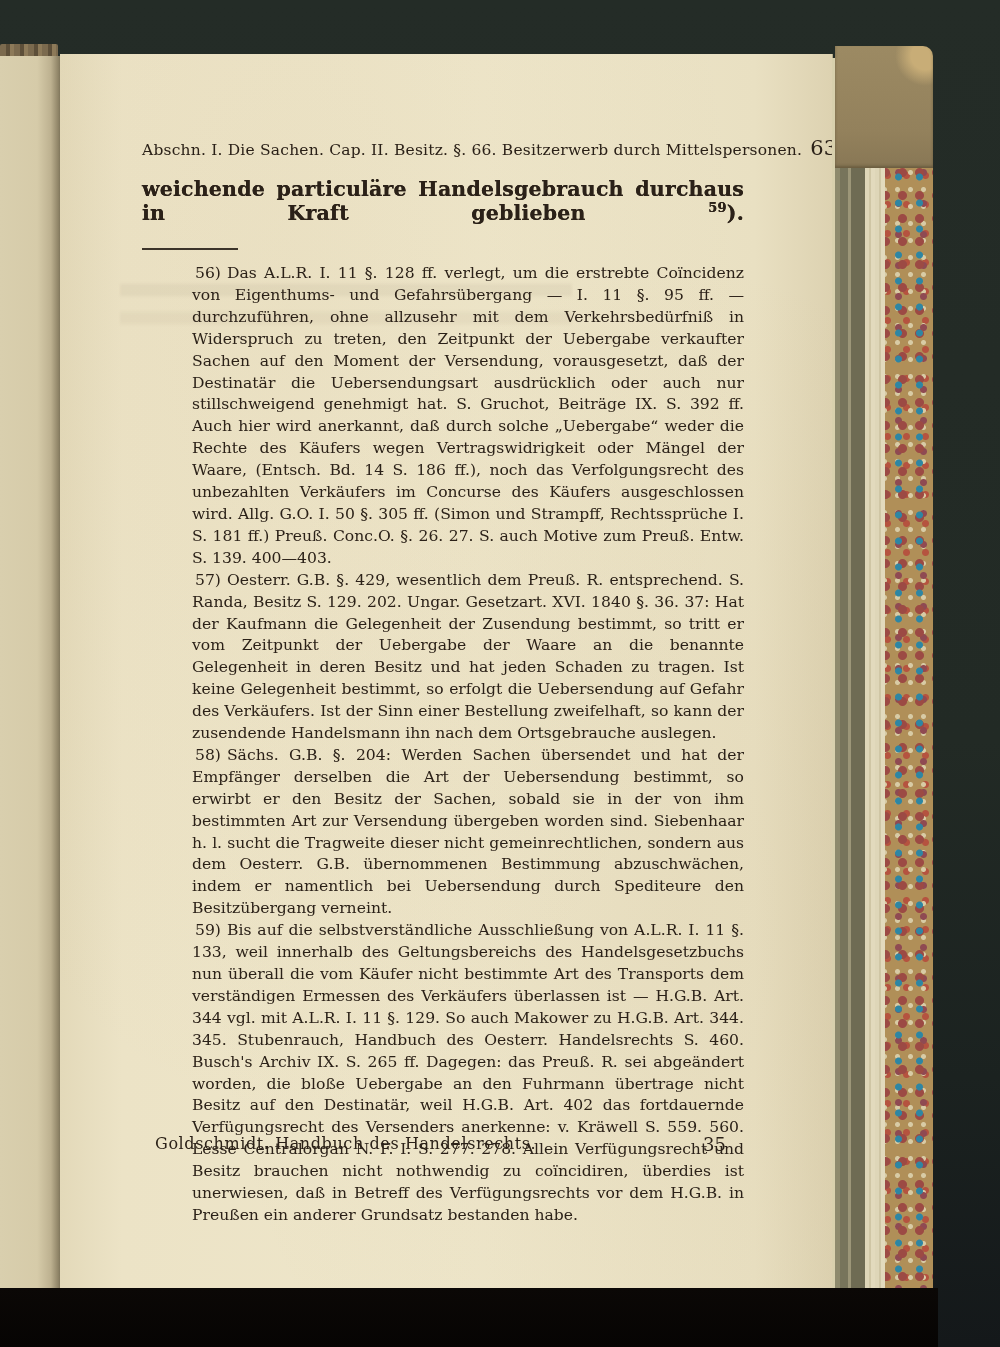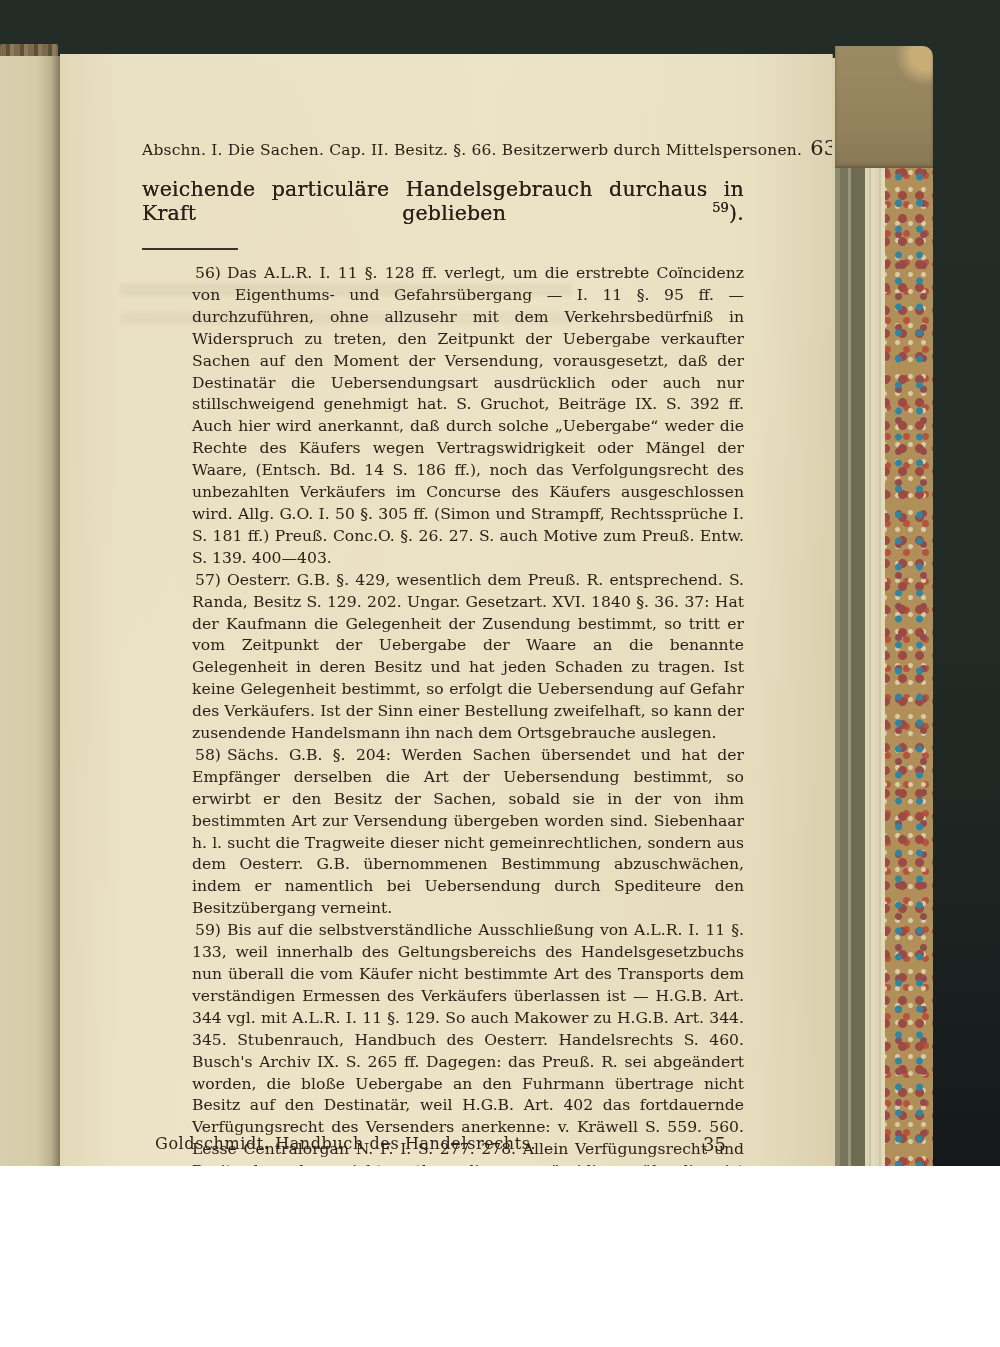--- a/index.html
+++ b/index.html
@@ -1,18 +1,18 @@
 <!DOCTYPE html>
 <html><head>
 <meta charset="utf-8">
 <style>
   html,body{margin:0;padding:0;}
   .scene{
     position:relative;
-    width:1000px;height:1166px;
+    width:1000px;height:1347px;
     overflow:hidden;
     background:linear-gradient(180deg,#242c27 0%,#222a25 55%,#1b2220 80%,#14181a 100%);
     font-family:"DejaVu Serif", serif;
   }
   
   .headband{
     position:absolute;left:0;top:44px;width:58px;height:15px;
     background:repeating-linear-gradient(90deg,#7b6a4e 0 6px,#5d4f39 6px 10px,#8d7a59 10px 14px);
     border-radius:2px;
   }
@@ -71,20 +71,21 @@
     font-size:15.5px;letter-spacing:.2px;white-space:nowrap;
   }
   .header-text{flex:1 1 auto;}
   .page-number{font-size:21px;margin-left:8px;}
   .lead-line{
     margin-top:17px;
     font-size:20.5px;
     text-align:justify;text-align-last:justify;
     letter-spacing:.2px;
     text-shadow:0 0 .4px #2b2118;
+    font-weight:bold;
   }
   .lead-line sup{font-size:13px;line-height:0;}
   .fn-rule{
     margin:23px 0 0 0;border:none;width:96px;
     border-top:2px solid #3c342a;
   }
   .footnotes{
     margin-top:13px;
     font-size:15.6px;line-height:21.9px;
     text-align:justify;

